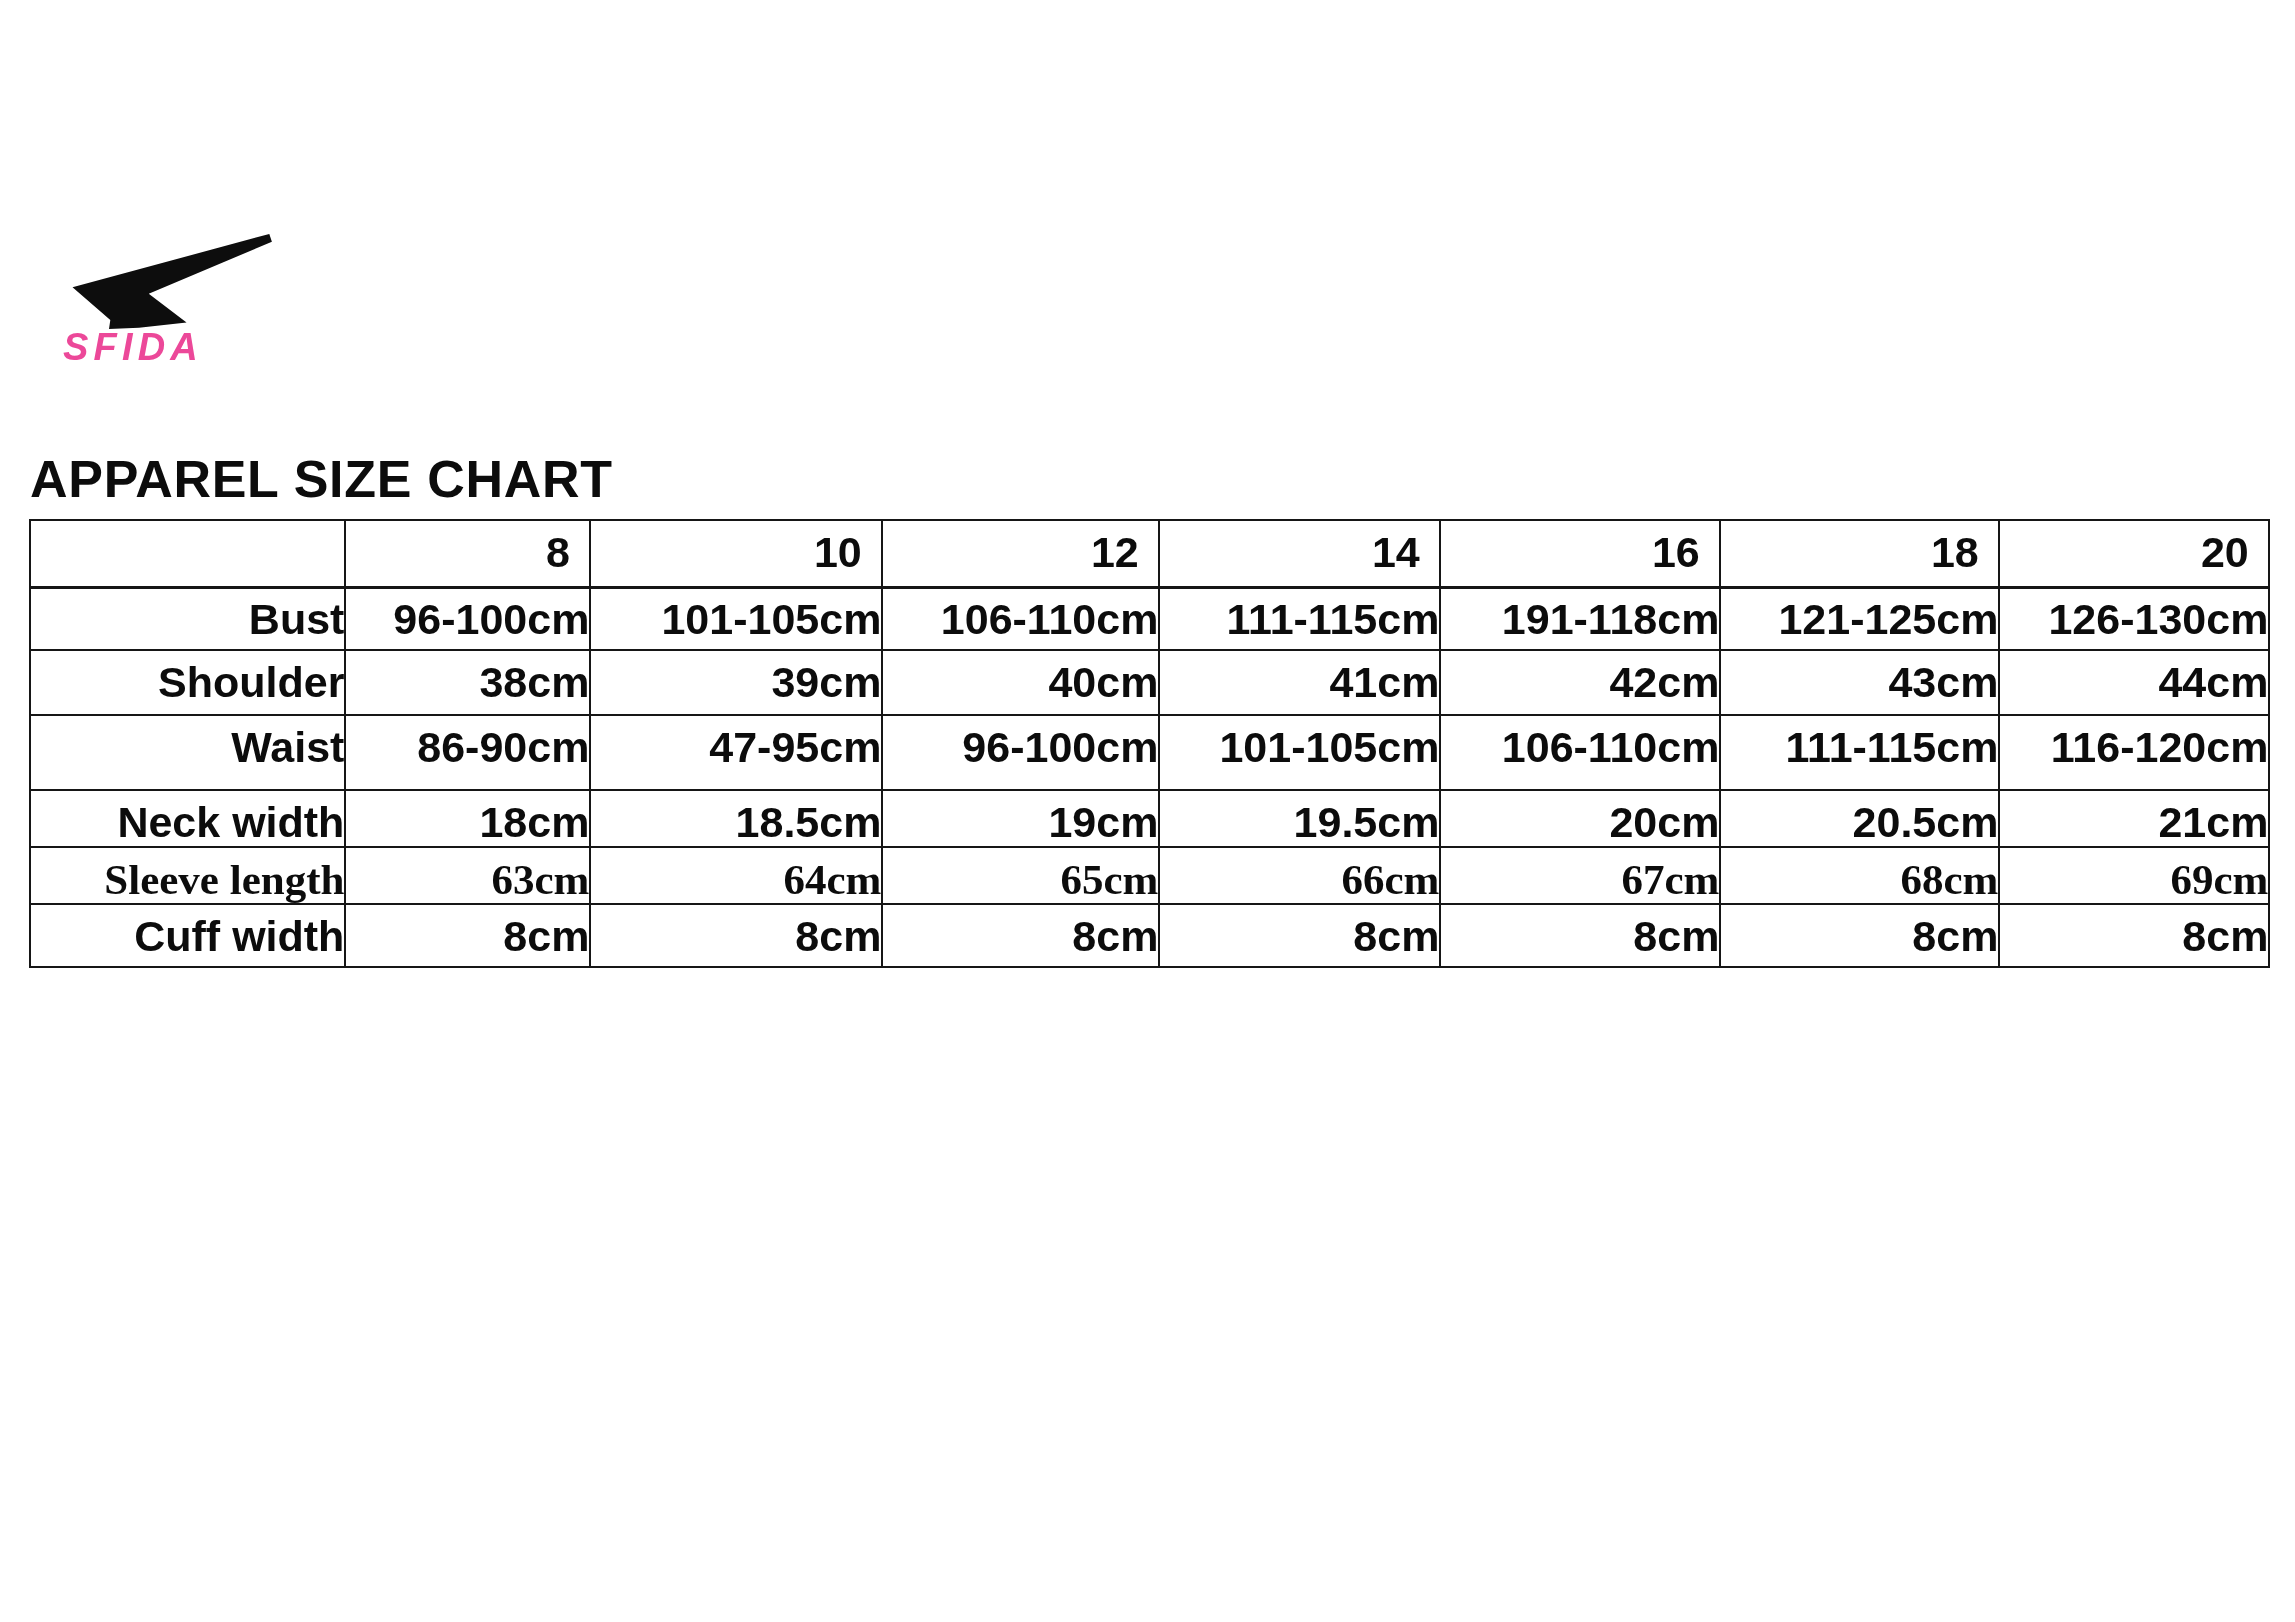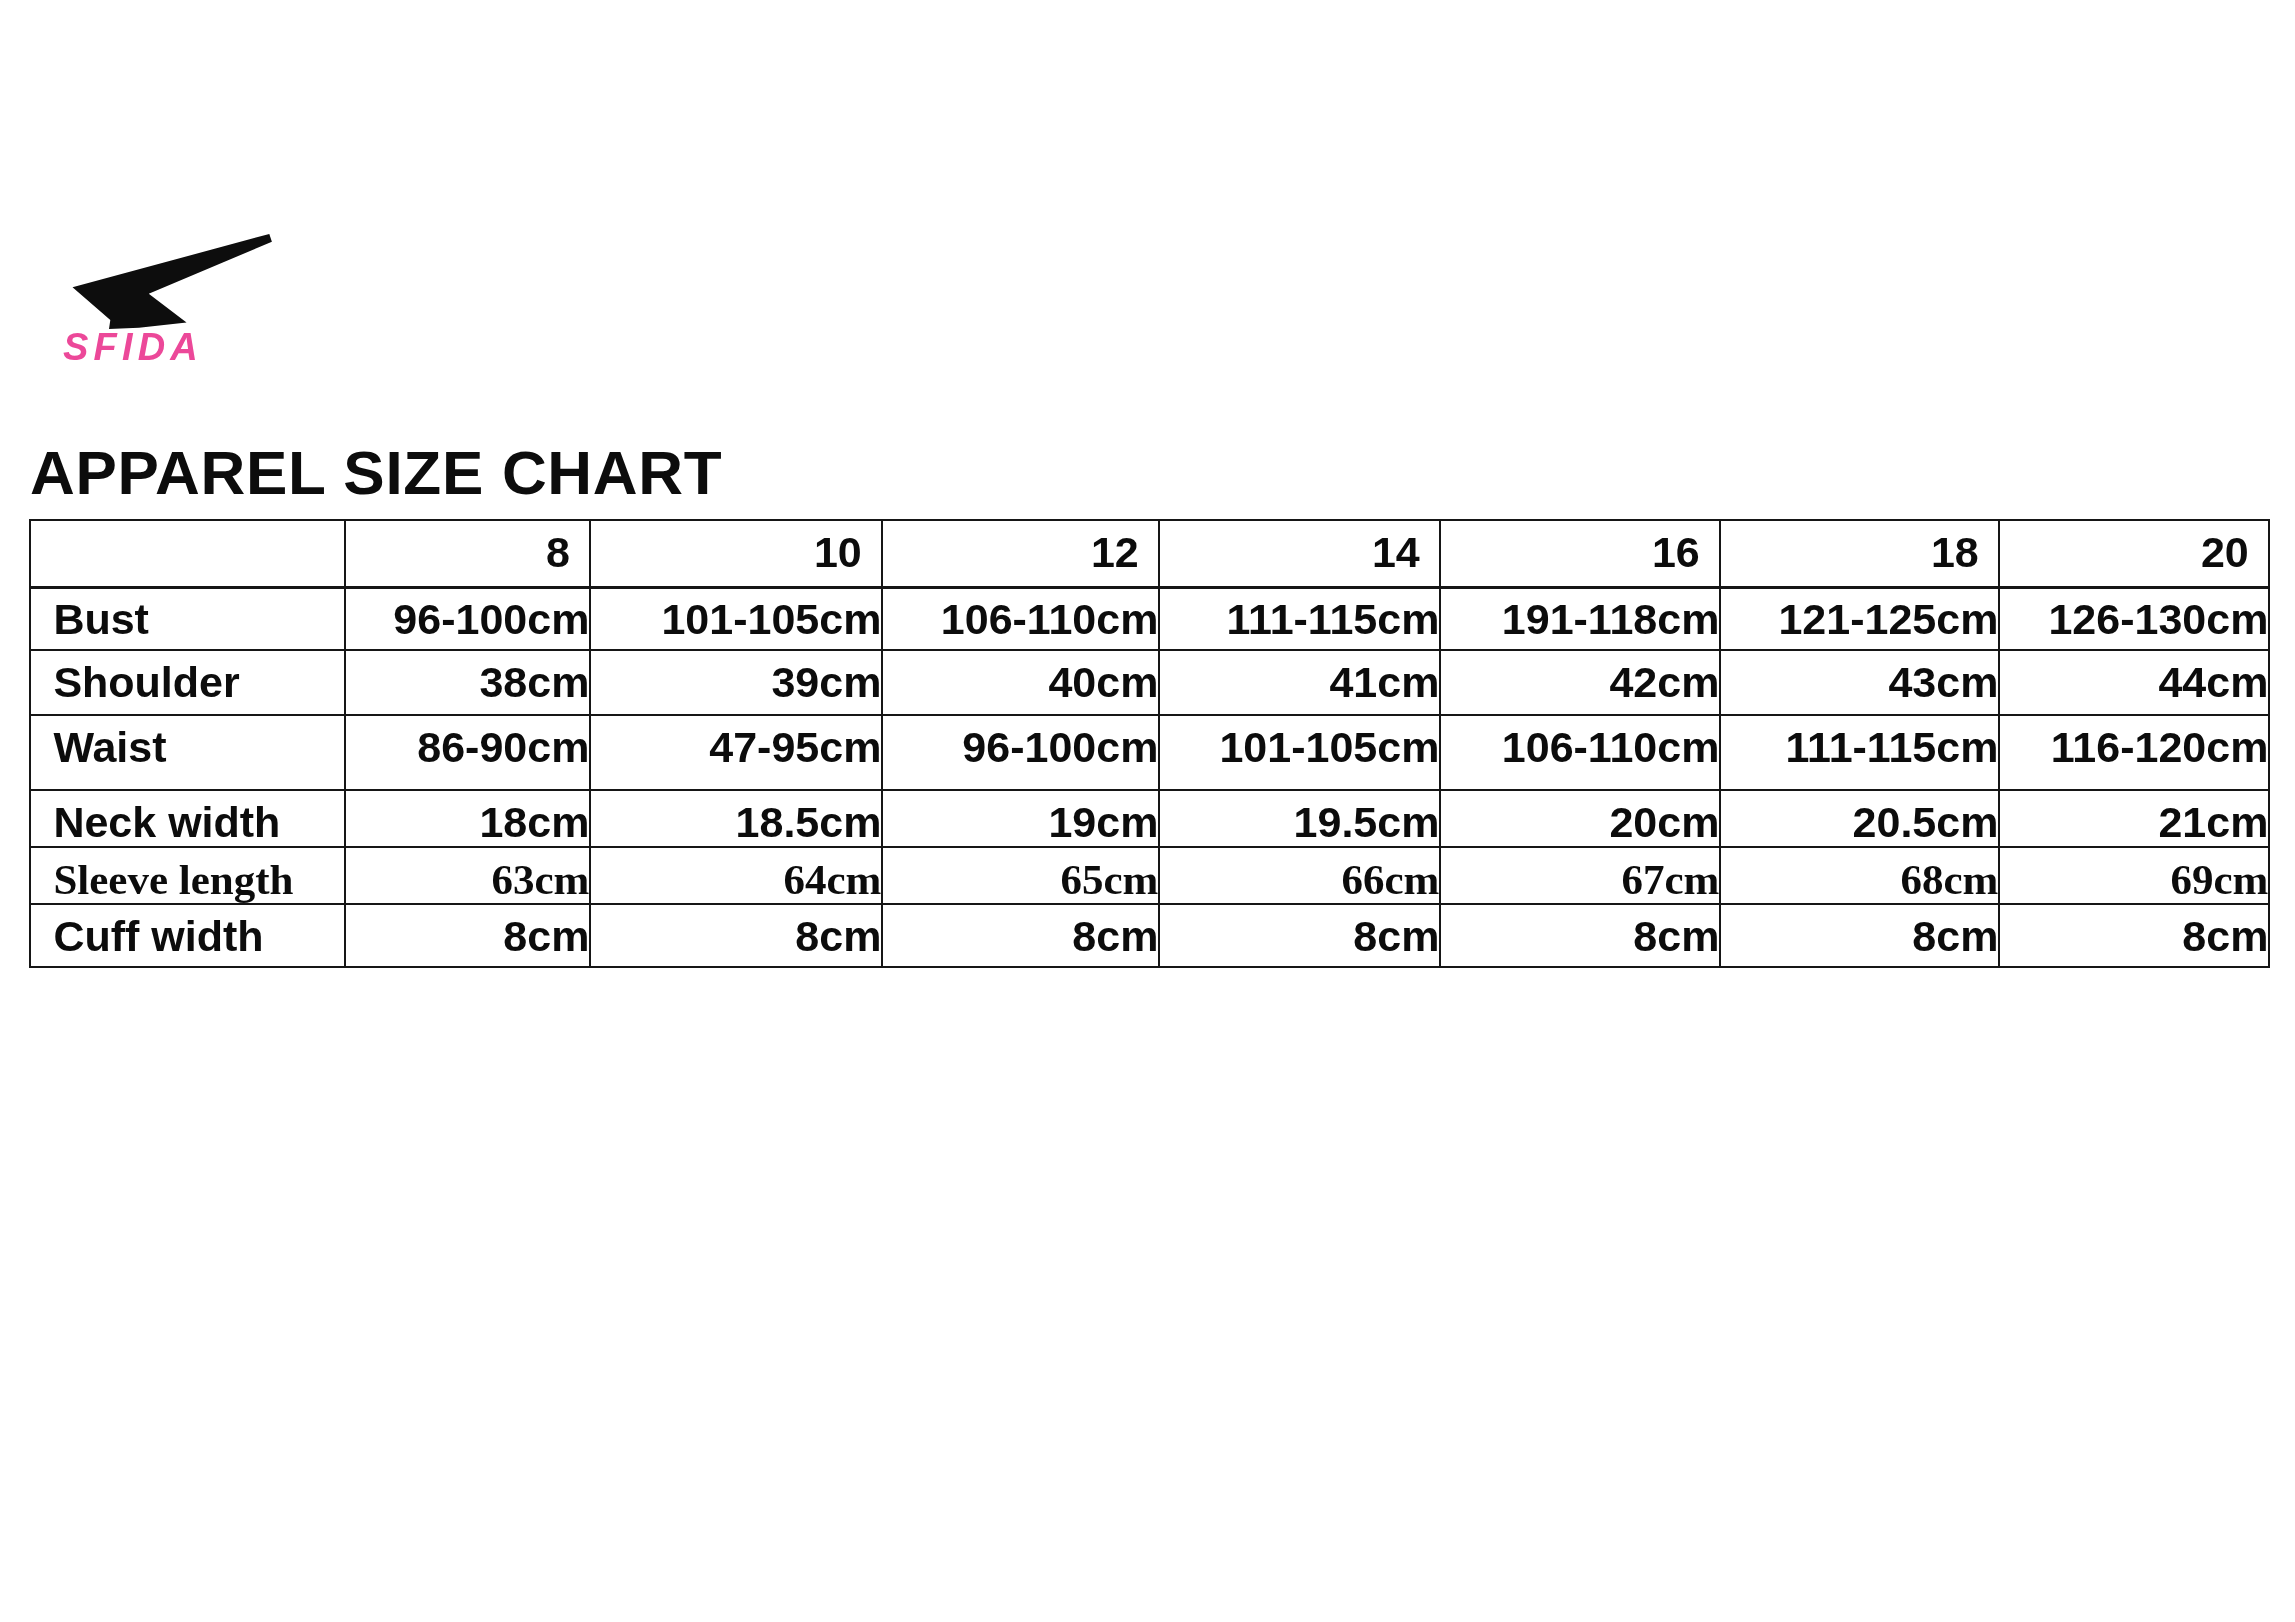--- a/index.html
+++ b/index.html
@@ -17,22 +17,22 @@
   }
   .logo-swoosh svg{display:block;width:100%;height:100%;}
   .brand-word{
     position:absolute;left:63px;top:328px;
     font-size:38px;font-weight:bold;font-style:italic;
     letter-spacing:5.2px;line-height:1;
     color:#ec4899;
   }
   
   .page-title{
-    position:absolute;left:30px;top:437px;
-    font-size:62px;font-weight:bold;letter-spacing:0.7px;
+    position:absolute;left:30px;top:449px;
+    font-size:52px;font-weight:bold;letter-spacing:0.7px;
     color:#0c0c0c;white-space:nowrap;
   }
   
   table.size-table{
     position:absolute;left:29.4px;top:519px;
     width:2239px;
     border-collapse:collapse;table-layout:fixed;
     border:2.6px solid #161616;
   }
   table.size-table th,
@@ -43,21 +43,21 @@
     color:#0c0c0c;
     vertical-align:top;
     overflow:hidden;white-space:nowrap;
   }
   table.size-table thead th{
     height:67px;
     text-align:right;
     padding:7.9px 19.6px 0 0;
     border-bottom:3.3px solid #161616;
   }
-  td.label-cell{ text-align:left;padding:7.9px 0 0 22px; }
+  td.label-cell{ text-align:right;padding:7.9px 0 0 22px; }
   td.value-cell{ text-align:right;padding:7.9px 0 0 15.7px; }
   tbody tr:nth-child(1){height:63px;}
   tbody tr:nth-child(2){height:65px;}
   tbody tr:nth-child(3){height:75px;margin-left:40px;}
   tbody tr:nth-child(4){height:52px;}
   tbody tr:nth-child(5){height:55px;font-family:Liberation Serif, serif;}
   tbody tr:nth-child(6){height:63px;}
 </style>
 </head>
 <body>

